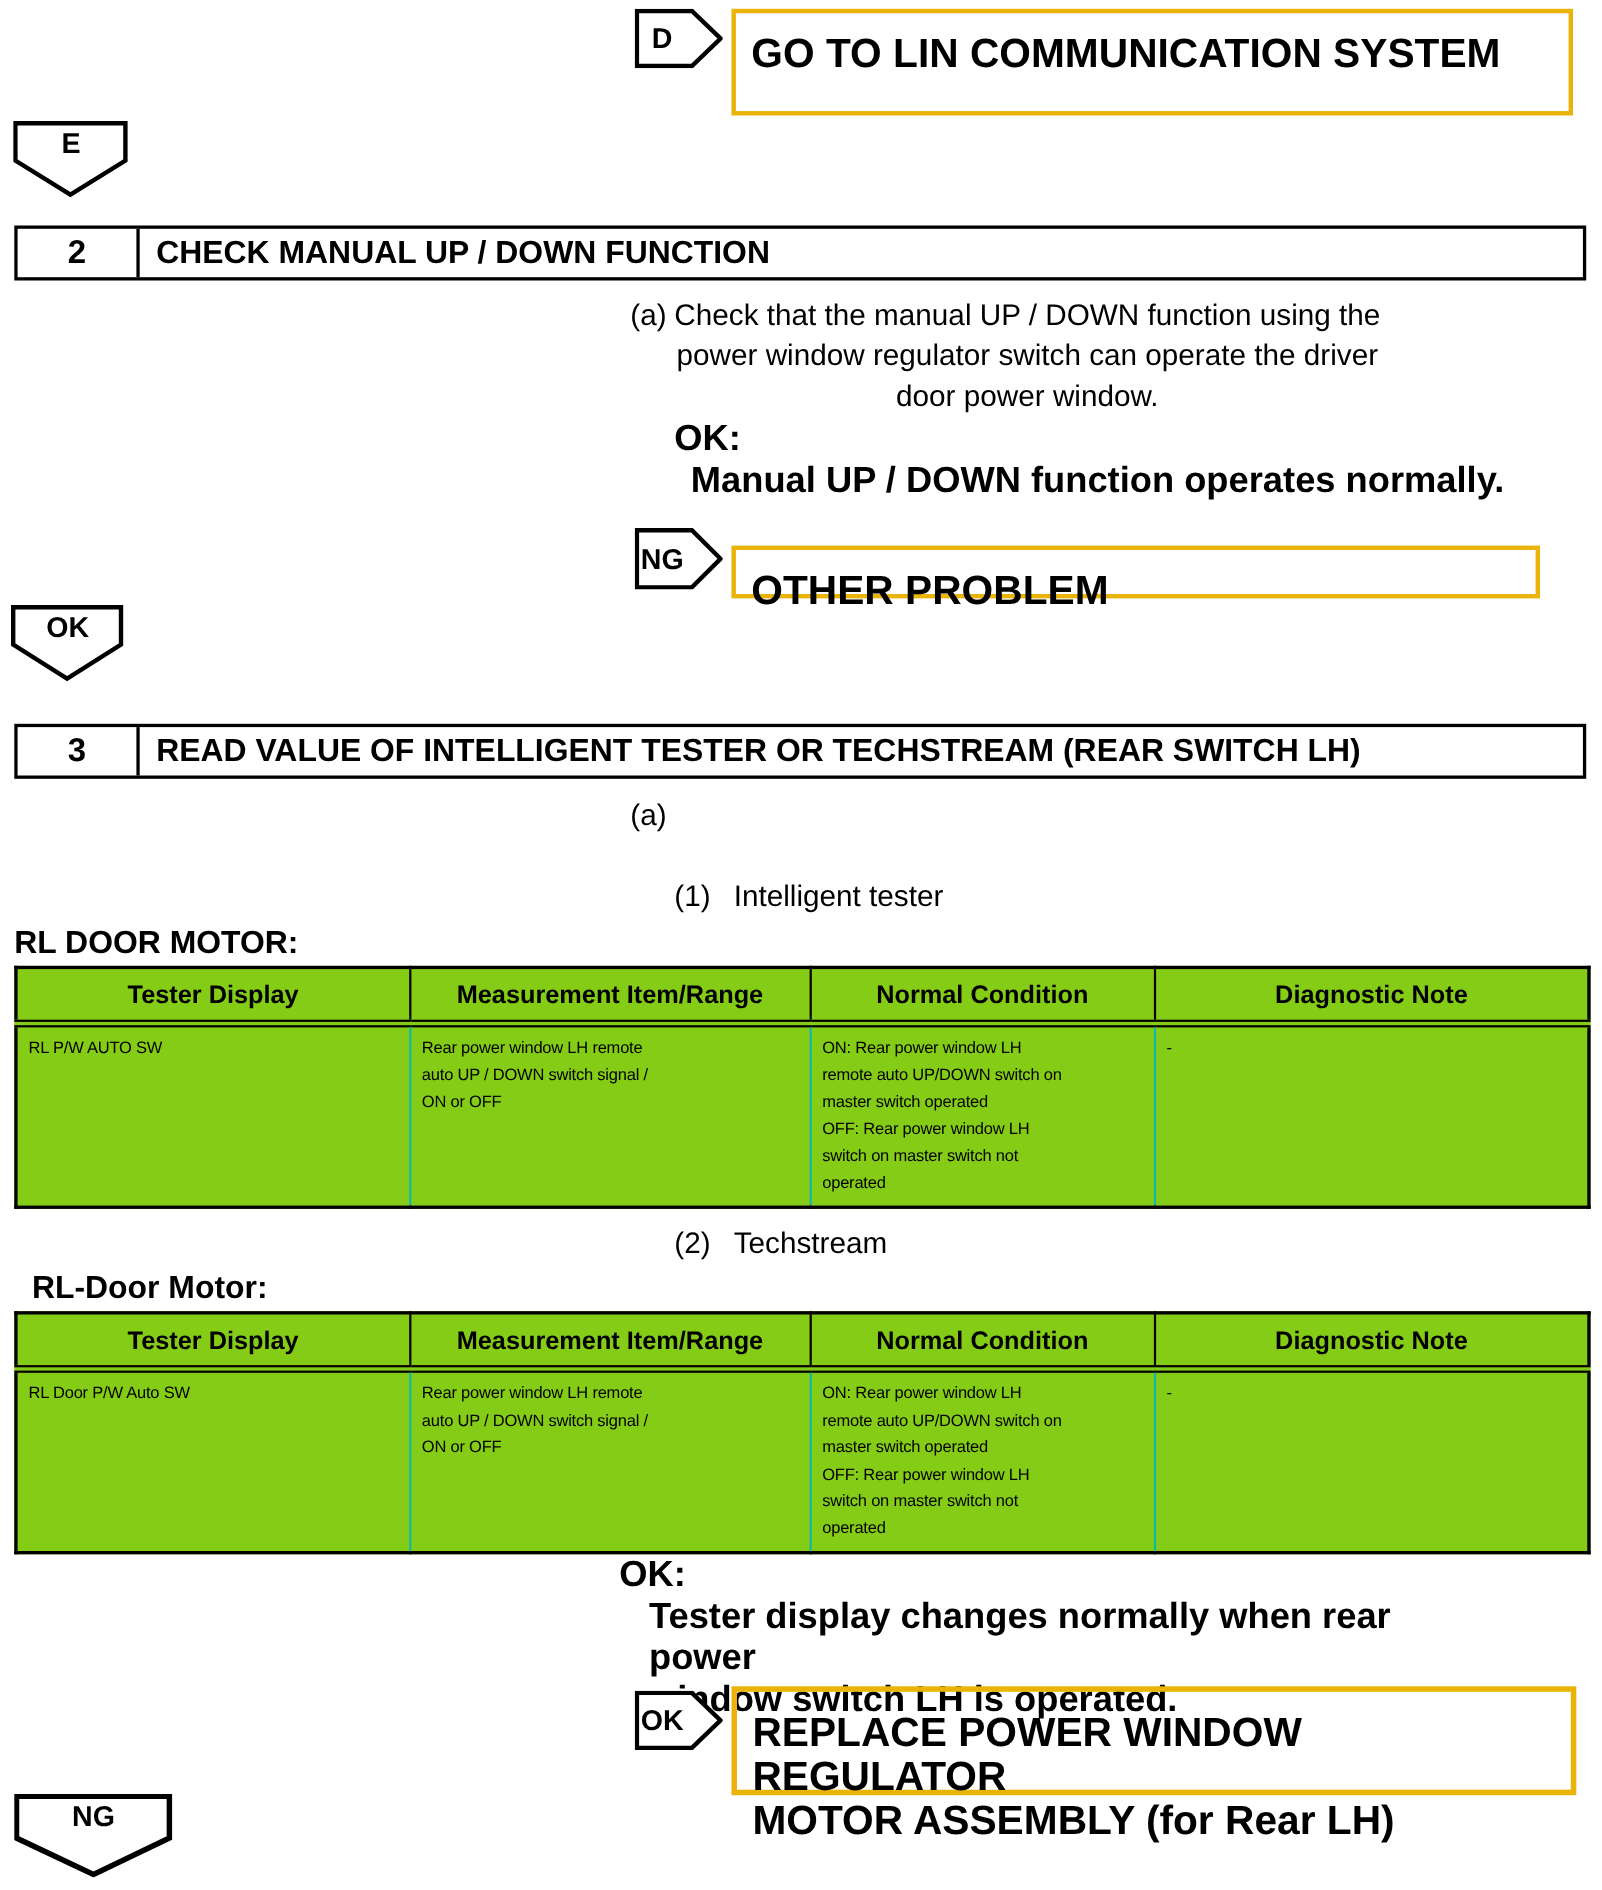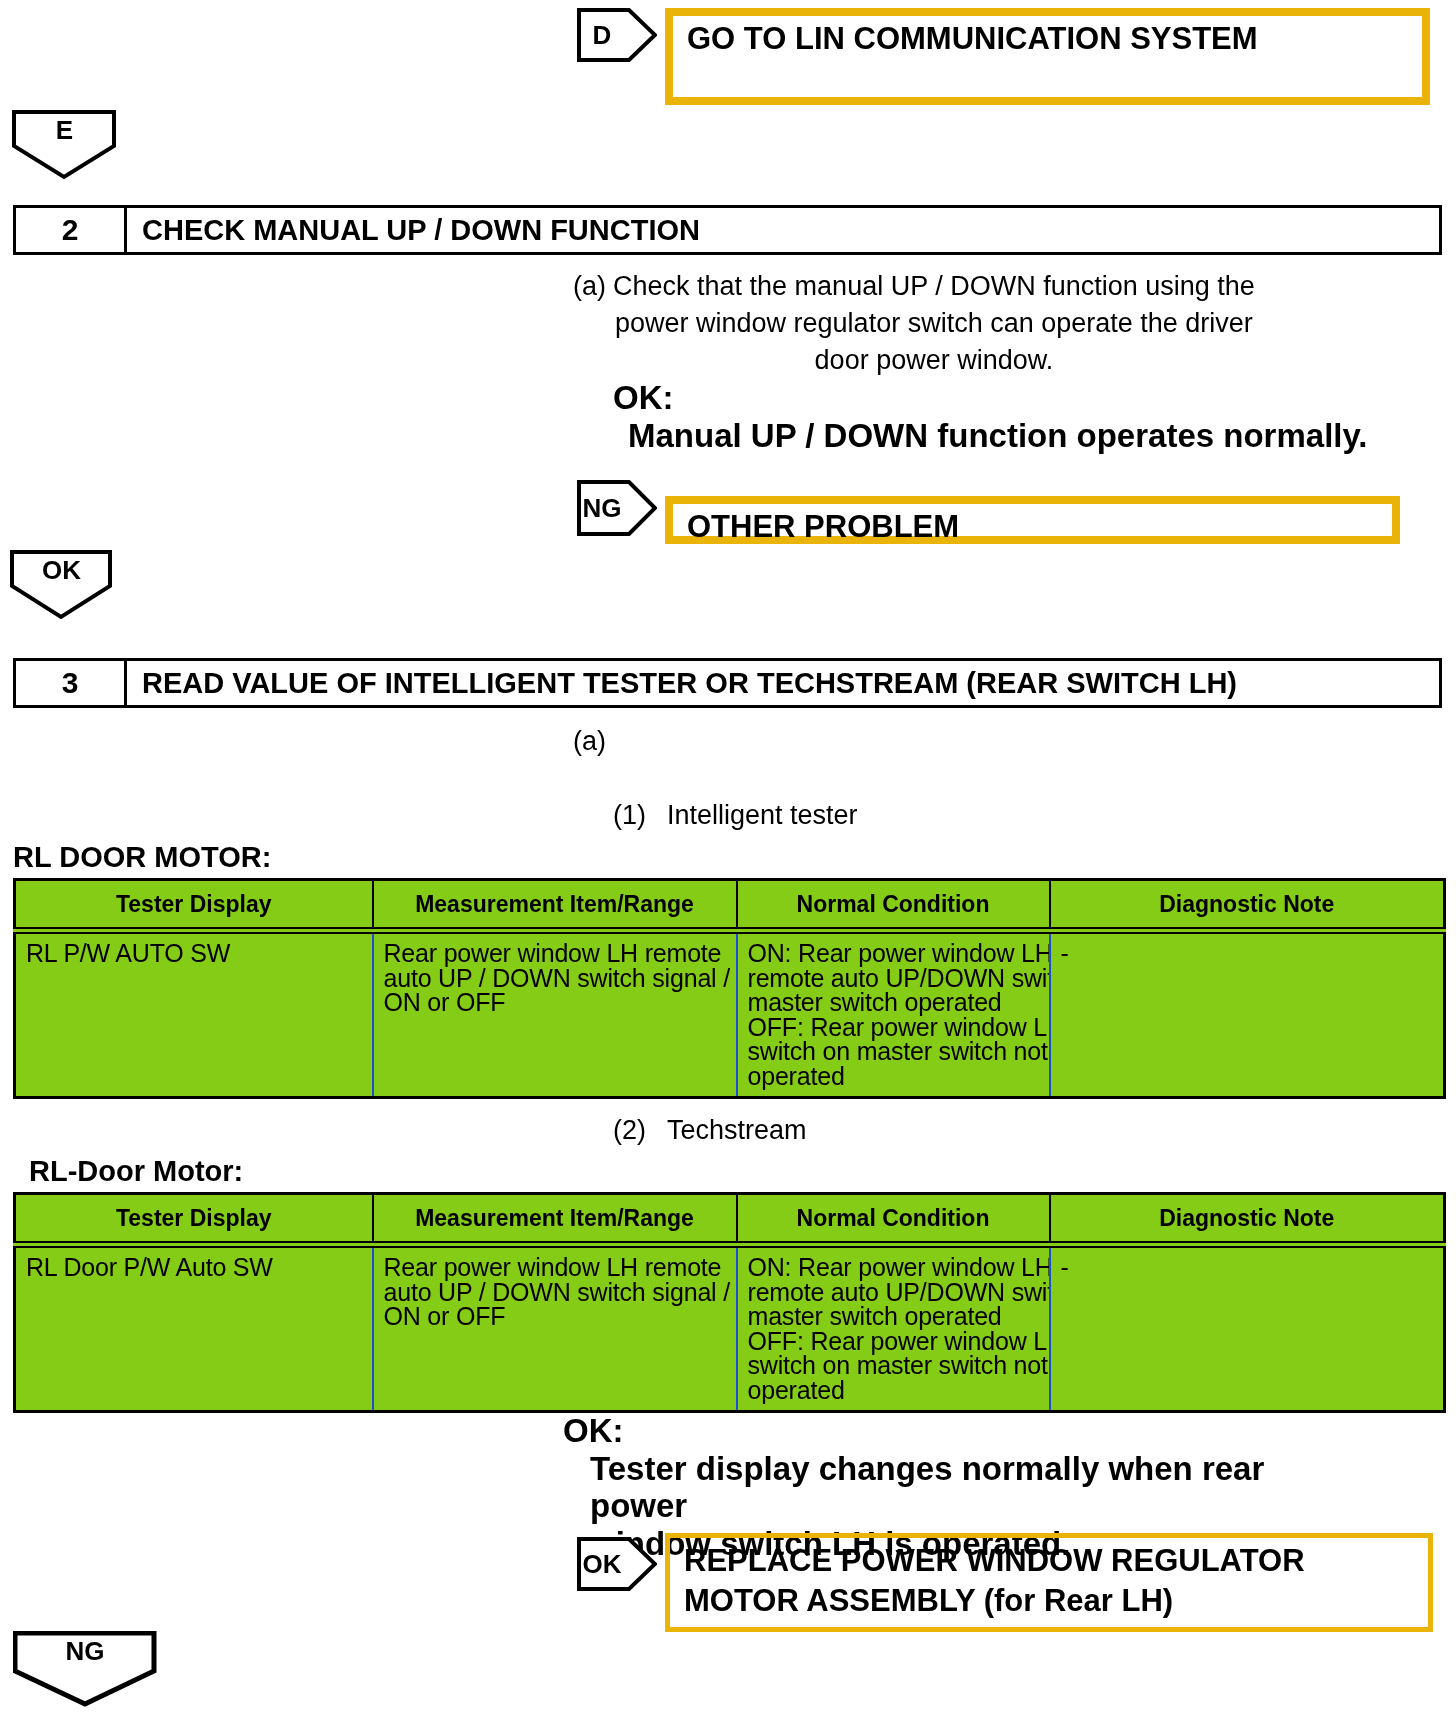--- a/index.html
+++ b/index.html
@@ -4,23 +4,23 @@
 <style>
   html,body { margin:0; padding:0; background:#ffffff; }
   .canvas {
     position:relative; width:1456px; height:1718px; background:#ffffff;
     color:#000; font-family:"Liberation Sans", sans-serif; overflow:hidden;
   }
   .abs { position:absolute; }
 
   
   .action-box {
-    border:8px solid #eab308; box-sizing:border-box;
-    font-weight:bold; font-size:31px; line-height:40px;
-    padding:3px 14px; white-space:pre-line;
+    border:4px solid #eab308; box-sizing:border-box;
+    font-weight:bold; font-size:37px; line-height:40px;
+    padding:17px 14px; white-space:pre-line;
   }
   .action-box.thick { border-width:5px; }
 
   
   .step-box { border:3px solid #000; box-sizing:border-box; display:flex; background:#fff; }
   .step-num {
     width:108px; flex:none; border-right:3px solid #000;
     display:flex; align-items:center; justify-content:center;
     font-weight:bold; font-size:30px;
   }
@@ -44,22 +44,22 @@
 
   .tbl-heading { font-weight:bold; font-size:29px; }
 
   
   table.data { border-collapse:collapse; table-layout:fixed; width:1430px; border:3px solid #000; background:#84cc16; }
   table.data th {
     border:2px solid #000; border-bottom:7px double #000;
     font-size:23px; font-weight:bold; height:46px; text-align:center; vertical-align:middle; padding:0 2px;
   }
   table.data td {
-    border:2px solid #1d4ed8; vertical-align:top;
-    font-size:25px; line-height:24.5px; letter-spacing:-0.2px;
+    border:2px solid #14b8a6; vertical-align:top;
+    font-size:15px; line-height:24.5px; letter-spacing:-0.2px;
     padding:7px 2px 7px 10px; white-space:pre; overflow:hidden;
     height:148px; box-sizing:content-box;
   }
 
   .ok-block { font-size:33px; line-height:37.5px; font-weight:bold; }
   .ok-block .ok-text { padding-left:27px; white-space:pre-line; }
 </style>
 </head>
 <body>
 

